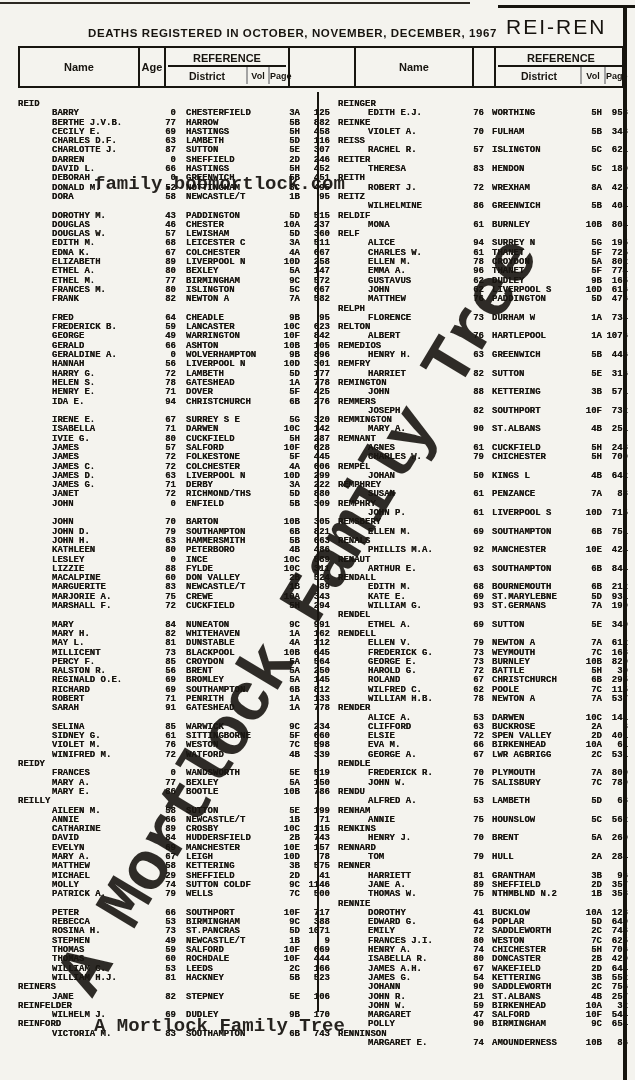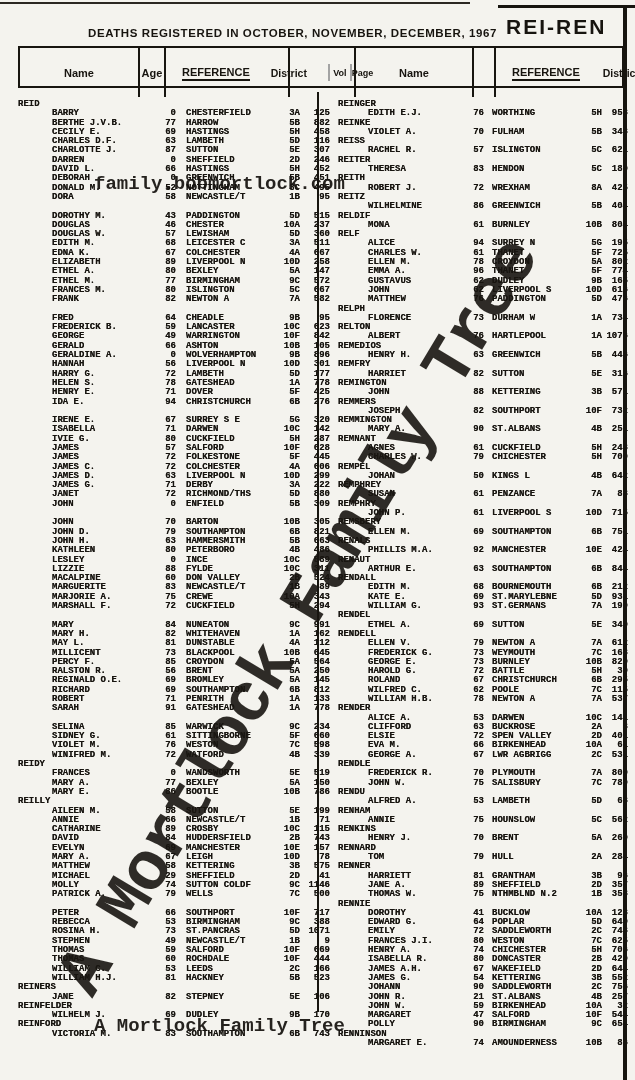--- a/index.html
+++ b/index.html
@@ -12,31 +12,31 @@
   .top-rule-1 { position:absolute; left:0; top:2px; width:470px; height:2px; background:#2b2822; }
   .top-rule-2 { position:absolute; left:498px; top:5px; width:137px; height:3px; background:#17150f; }
   .col-divider { position:absolute; left:317px; top:92px; width:2px; height:920px; background:#17150f; }
   .right-border { position:absolute; left:623px; top:8px; width:4px; height:1072px; background:#17150f; }
 
   
   .title { position:absolute; left:88px; top:27px;
     font-family:"Liberation Sans",sans-serif; font-weight:700; font-size:11.5px;
     letter-spacing:.6px; white-space:nowrap; }
   .range { position:absolute; left:506px; top:15px;
-    font-family:"Liberation Sans",sans-serif; font-weight:700; font-size:21px;
+    font-family:"Liberation Sans",sans-serif; font-weight:400; font-size:21px;
     letter-spacing:2px; white-space:nowrap; }
 
   
   .hdr-table { position:absolute; left:18px; top:46px; width:606px; height:42px;
     display:grid; grid-template-columns:118px 26px 124px 66px 118px 22px 132px;
     border:2px solid #17150f; box-sizing:border-box;
     font-family:"Liberation Sans",sans-serif; font-weight:700; font-size:11px;text-align:center; }
   .hc { border-left:2px solid #17150f; display:flex; align-items:center; justify-content:center; box-sizing:border-box; }
   .hc:first-child { border-left:none; }
-  .ref { align-items:stretch; justify-content:flex-start; padding:16px; }
+  .ref { flex-direction:column; align-items:stretch; justify-content:flex-start; padding:2px; }
   .ref-top { flex:1; border-bottom:2px solid #17150f; display:flex; align-items:center; justify-content:center; }
   .ref-bot { height:17px; display:grid;border-radius:7px; }
   .ref-bot-l { grid-template-columns:78px 22px 1fr; }
   .ref-bot-r { grid-template-columns:82px 24px 1fr; }
   .rb { display:flex; align-items:center; justify-content:center; border-left:2px solid #a3a3a3; box-sizing:border-box; font-size:10.5px; }
   .rb:first-child { border-left:none; }
   .rb-sm { font-size:9px; }
 
   
   .data-col { position:absolute; top:100px; text-shadow:0 0 .4px rgba(10,8,5,.75); }

